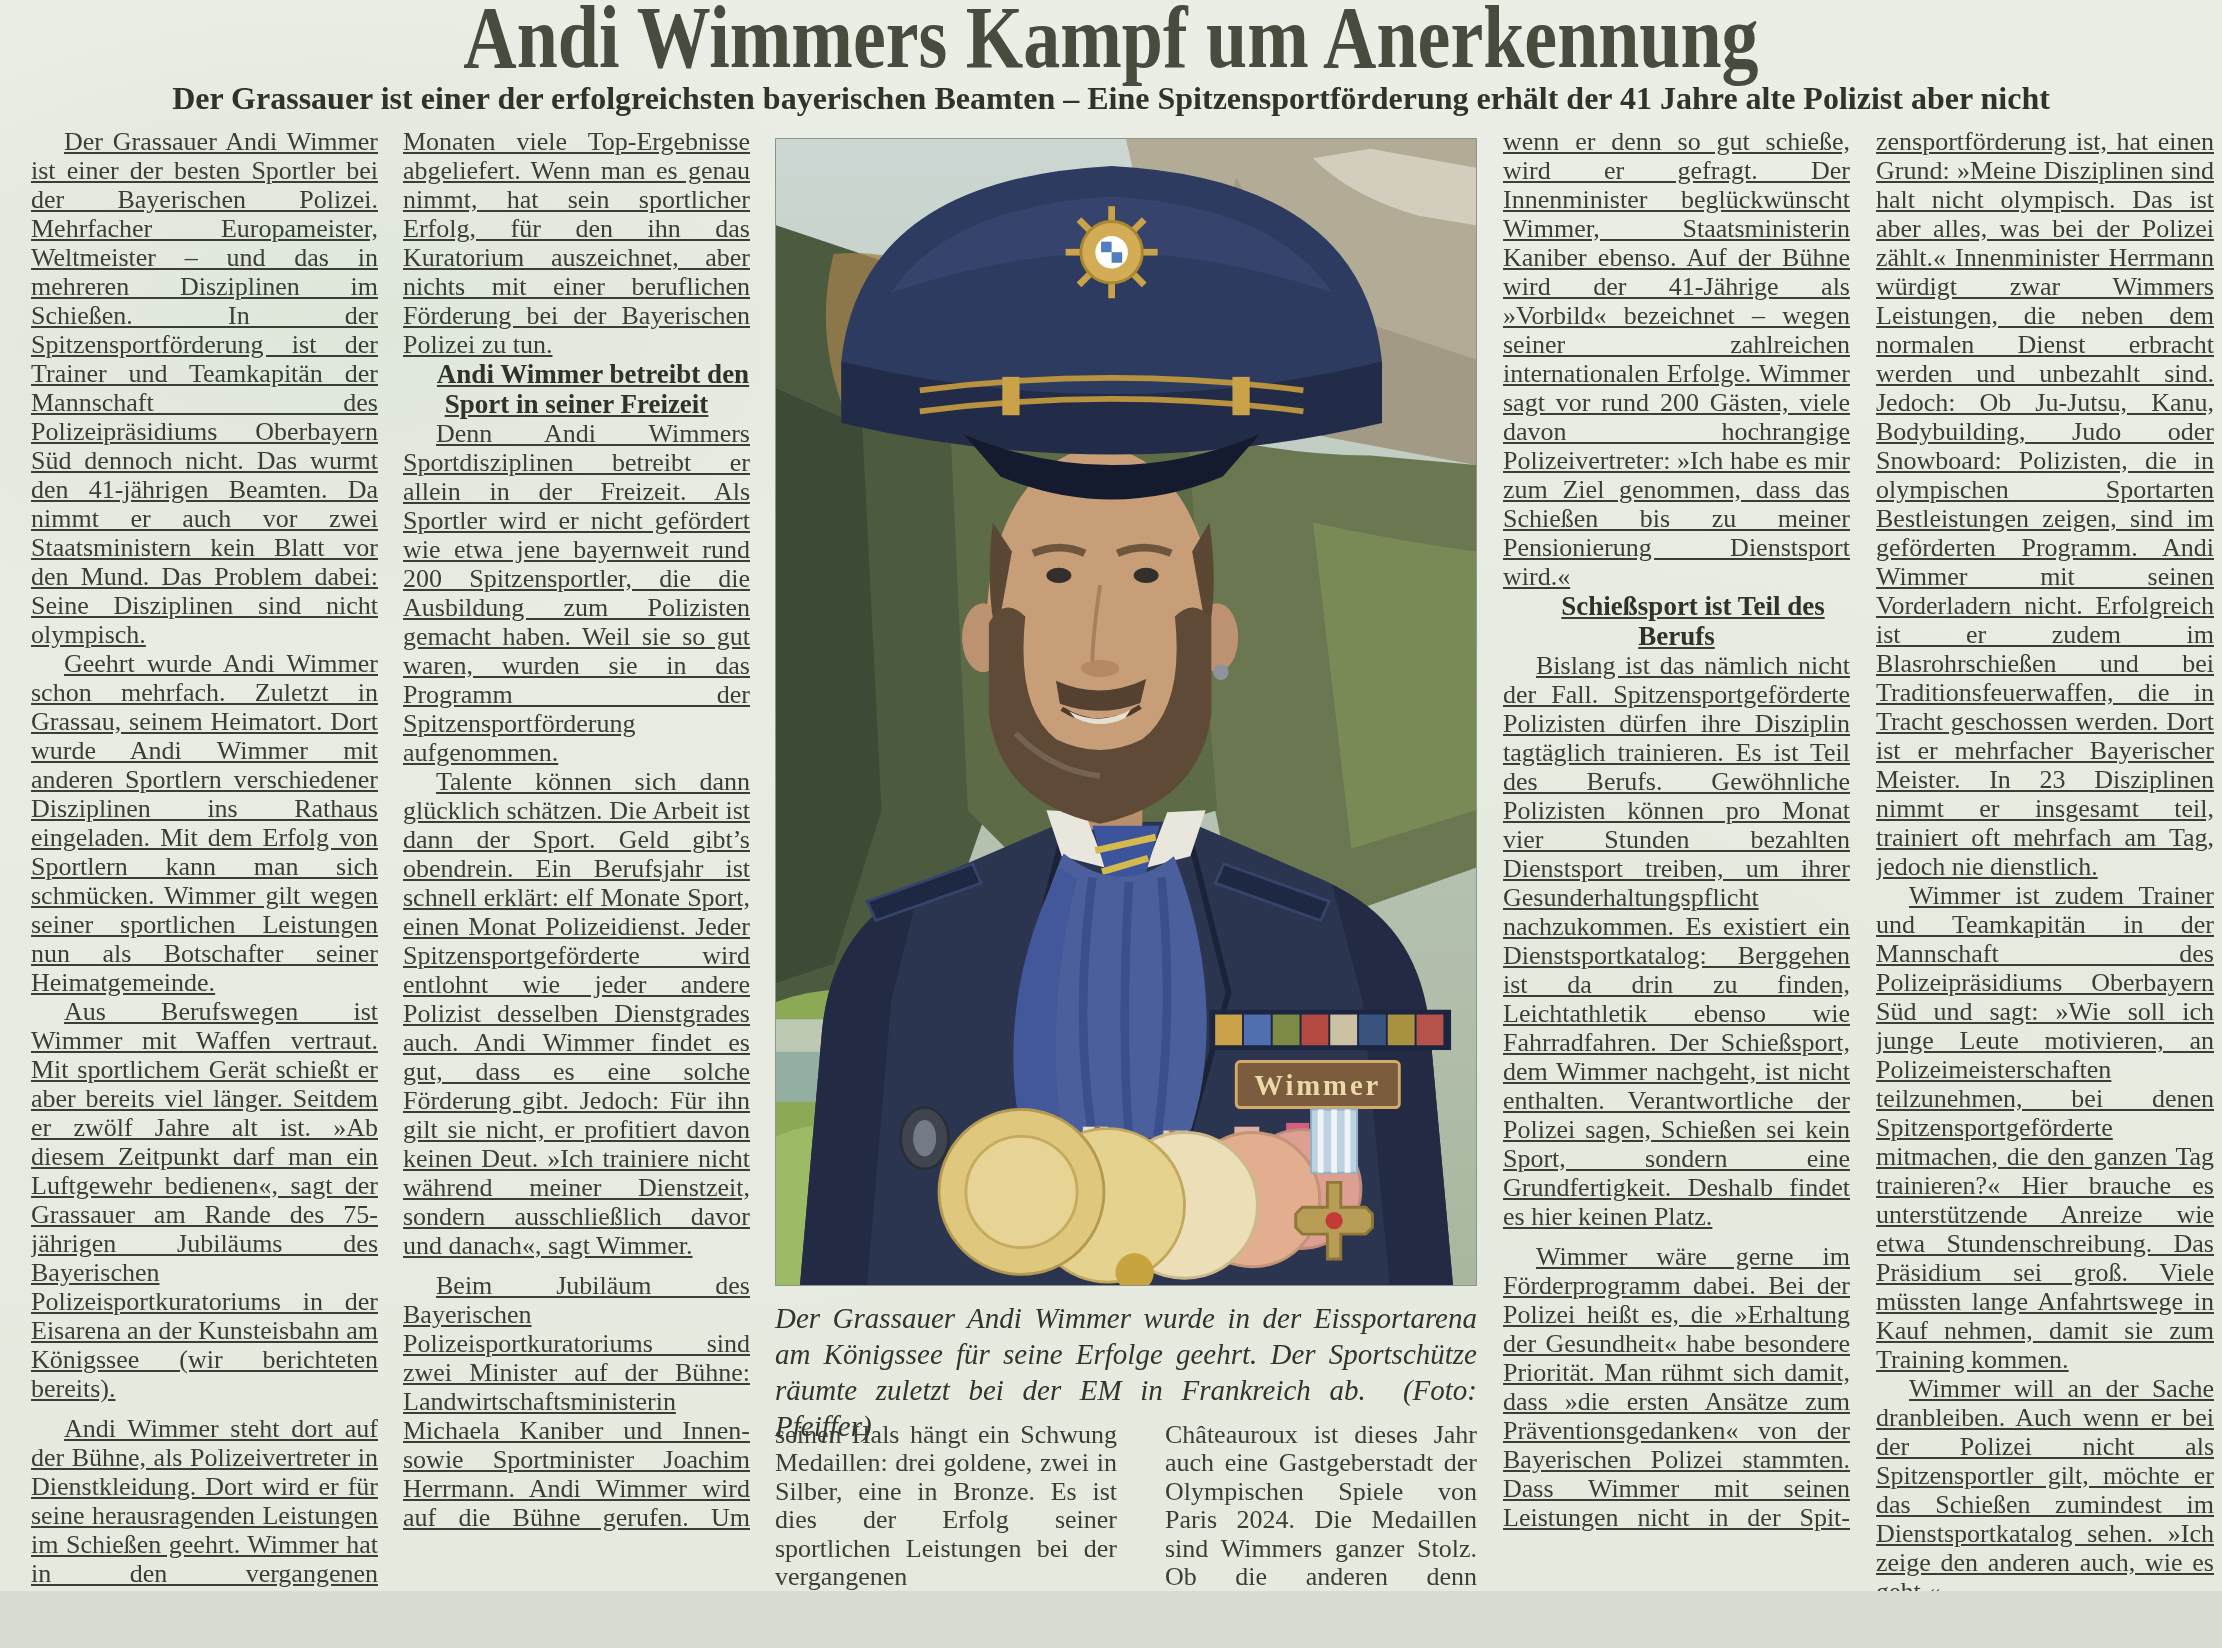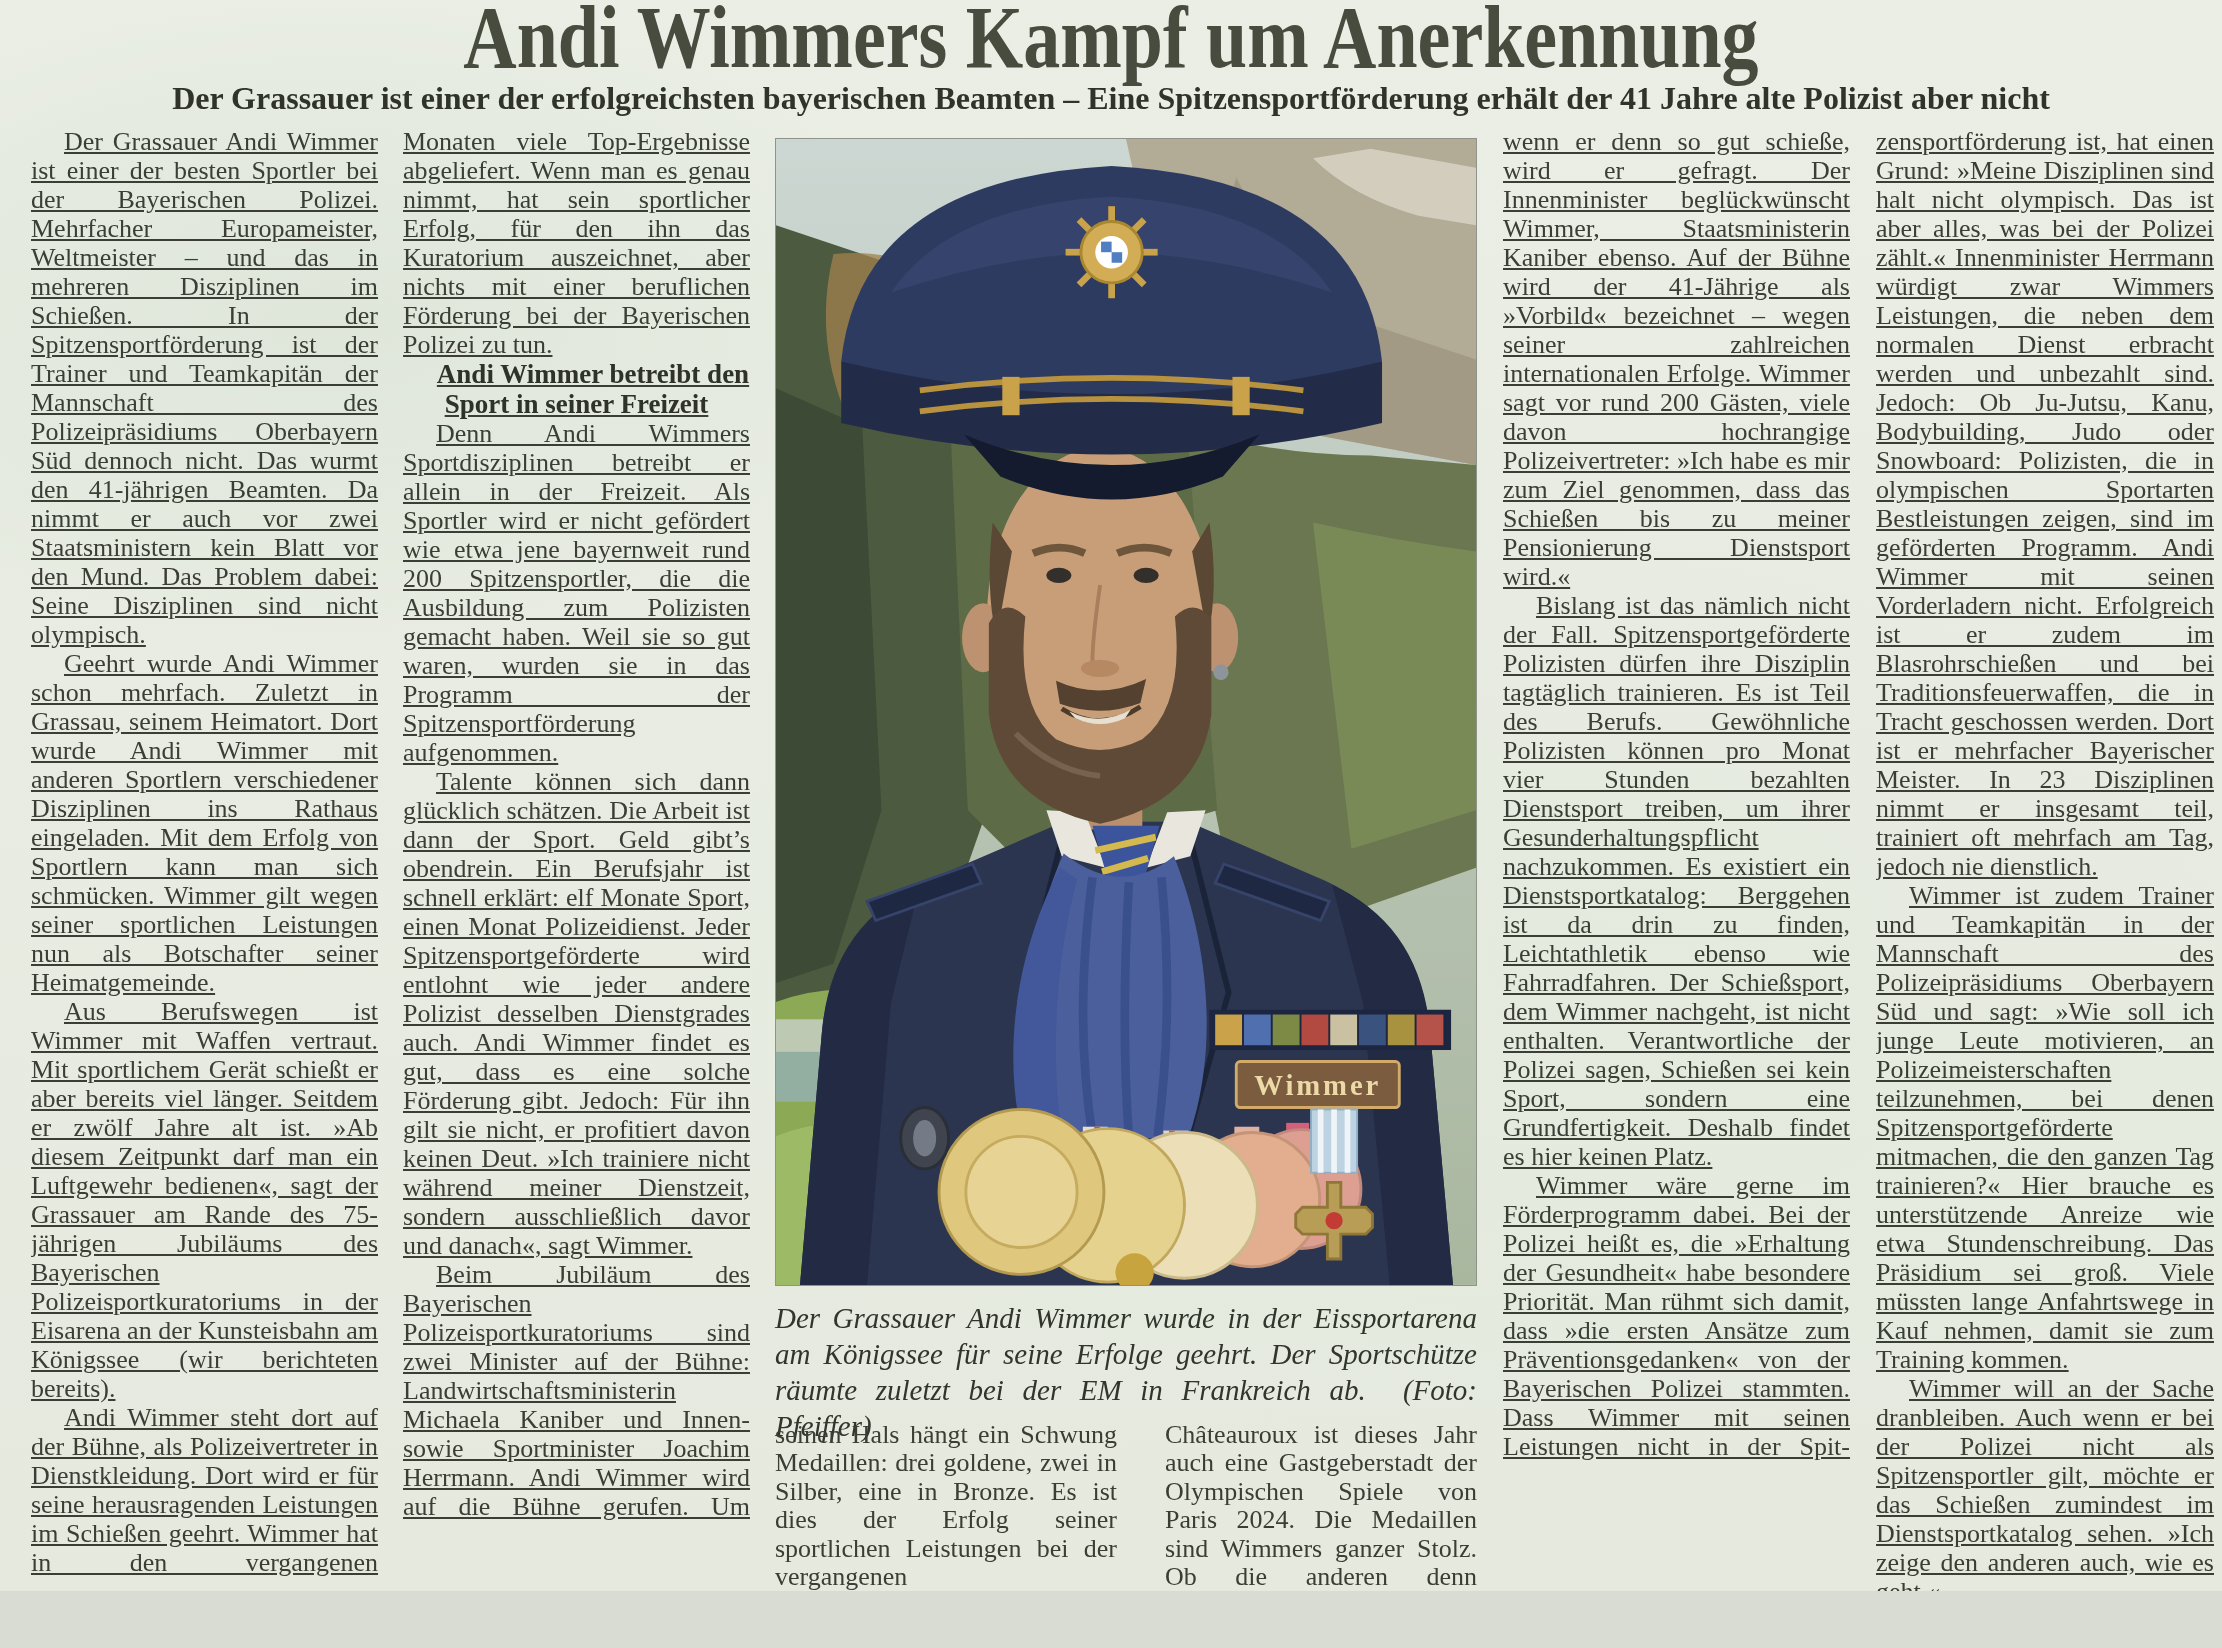--- a/index.html
+++ b/index.html
@@ -24,21 +24,21 @@
     text-align:center; white-space:nowrap;
     font-weight:700; font-size:32px; line-height:38px; color:#2f332a;
   }
   .col{
     position:absolute; top:127px; height:1510px; overflow:hidden;
     text-align:justify; font-size:26px; line-height:29px;
     hyphens:auto;text-decoration:underline; -webkit-hyphens:auto;
   }
   .col p{margin:0; text-indent:33px;}
   .col p.noindent{text-indent:0;}
-  .col p.runover{text-align-last:justify;}
+  .col p.runover{text-align-last:justify;margin-top:11px;}
   .subhead{
     font-weight:700; text-align:center; text-align-last:center; text-indent:0;
     font-size:27px; line-height:30px; margin:14.4px 0 10.6px; color:#2e322a;
   }
   #col1{left:31px;  width:347px;}
   #col2{left:403px; width:347px;}
   #col4{left:1503px;width:347px;}
   #col5{left:1876px;width:338px;}
   #photo{
     position:absolute; left:775px; top:138px; width:702px; height:1148px;
@@ -238,20 +238,21 @@
 
   <div class="subcol" id="subcol-left">
     <p>seinen Hals hängt ein Schwung Medaillen: drei goldene, zwei in Silber, eine in Bronze. Es ist dies der Erfolg seiner sportlichen Leistungen bei der vergangenen Europameisterschaft. Diese fand in Châteauroux statt.</p>
   </div>
   <div class="subcol" id="subcol-right">
     <p class="runover">Châteauroux ist dieses Jahr auch eine Gastgeberstadt der Olympischen Spiele von Paris 2024. Die Medaillen sind Wimmers ganzer Stolz. Ob die anderen denn überhaupt noch Einsatztraining mit ihm machen wollen,</p>
   </div>
 
   <div class="col" id="col4">
     <p class="noindent">wenn er denn so gut schieße, wird er gefragt. Der Innenminister beglückwünscht Wimmer, Staatsministerin Kaniber ebenso. Auf der Bühne wird der 41-Jährige als »Vorbild« bezeichnet – wegen seiner zahlreichen internationalen Erfolge. Wimmer sagt vor rund 200 Gästen, viele davon hochrangige Polizeivertreter: »Ich habe es mir zum Ziel genommen, dass das Schießen bis zu meiner Pensionierung Dienstsport wird.«</p>
+    <p class="subhead">Schießsport ist Teil des Berufs</p>
     <p>Bislang ist das nämlich nicht der Fall. Spitzensportgeförderte Polizisten dürfen ihre Disziplin tagtäglich trainieren. Es ist Teil des Berufs. Gewöhnliche Polizisten können pro Monat vier Stunden bezahlten Dienstsport treiben, um ihrer Gesunderhaltungspflicht nachzukommen. Es existiert ein Dienstsportkatalog: Berggehen ist da drin zu finden, Leichtathletik ebenso wie Fahrradfahren. Der Schießsport, dem Wimmer nachgeht, ist nicht enthalten. Verantwortliche der Polizei sagen, Schießen sei kein Sport, sondern eine Grundfertigkeit. Deshalb findet es hier keinen Platz.</p>
     <p class="runover">Wimmer wäre gerne im Förderprogramm dabei. Bei der Polizei heißt es, die »Erhaltung der Gesundheit« habe besondere Priorität. Man rühmt sich damit, dass »die ersten Ansätze zum Präventionsgedanken« von der Bayerischen Polizei stammten. Dass Wimmer mit seinen Leistungen nicht in der Spit-</p>
   </div>
 
   <div class="col" id="col5">
     <p class="noindent">zensportförderung ist, hat einen Grund: »Meine Disziplinen sind halt nicht olympisch. Das ist aber alles, was bei der Polizei zählt.« Innenminister Herrmann würdigt zwar Wimmers Leistungen, die neben dem normalen Dienst erbracht werden und unbezahlt sind. Jedoch: Ob Ju-Jutsu, Kanu, Bodybuilding, Judo oder Snowboard: Polizisten, die in olympischen Sportarten Bestleistungen zeigen, sind im geförderten Programm. Andi Wimmer mit seinen Vorderladern nicht. Erfolgreich ist er zudem im Blasrohrschießen und bei Traditionsfeuerwaffen, die in Tracht geschossen werden. Dort ist er mehrfacher Bayerischer Meister. In 23 Disziplinen nimmt er insgesamt teil, trainiert oft mehrfach am Tag, jedoch nie dienstlich.</p>
     <p>Wimmer ist zudem Trainer und Teamkapitän in der Mannschaft des Polizeipräsidiums Oberbayern Süd und sagt: »Wie soll ich junge Leute motivieren, an Polizeimeisterschaften teilzunehmen, bei denen Spitzensportgeförderte mitmachen, die den ganzen Tag trainieren?« Hier brauche es unterstützende Anreize wie etwa Stundenschreibung. Das Präsidium sei groß. Viele müssten lange Anfahrtswege in Kauf nehmen, damit sie zum Training kommen.</p>
     <p>Wimmer will an der Sache dranbleiben. Auch wenn er bei der Polizei nicht als Spitzensportler gilt, möchte er das Schießen zumindest im Dienstsportkatalog sehen. »Ich zeige den anderen auch, wie es geht.«</p>
     <span class="author">kp</span>
   </div>

